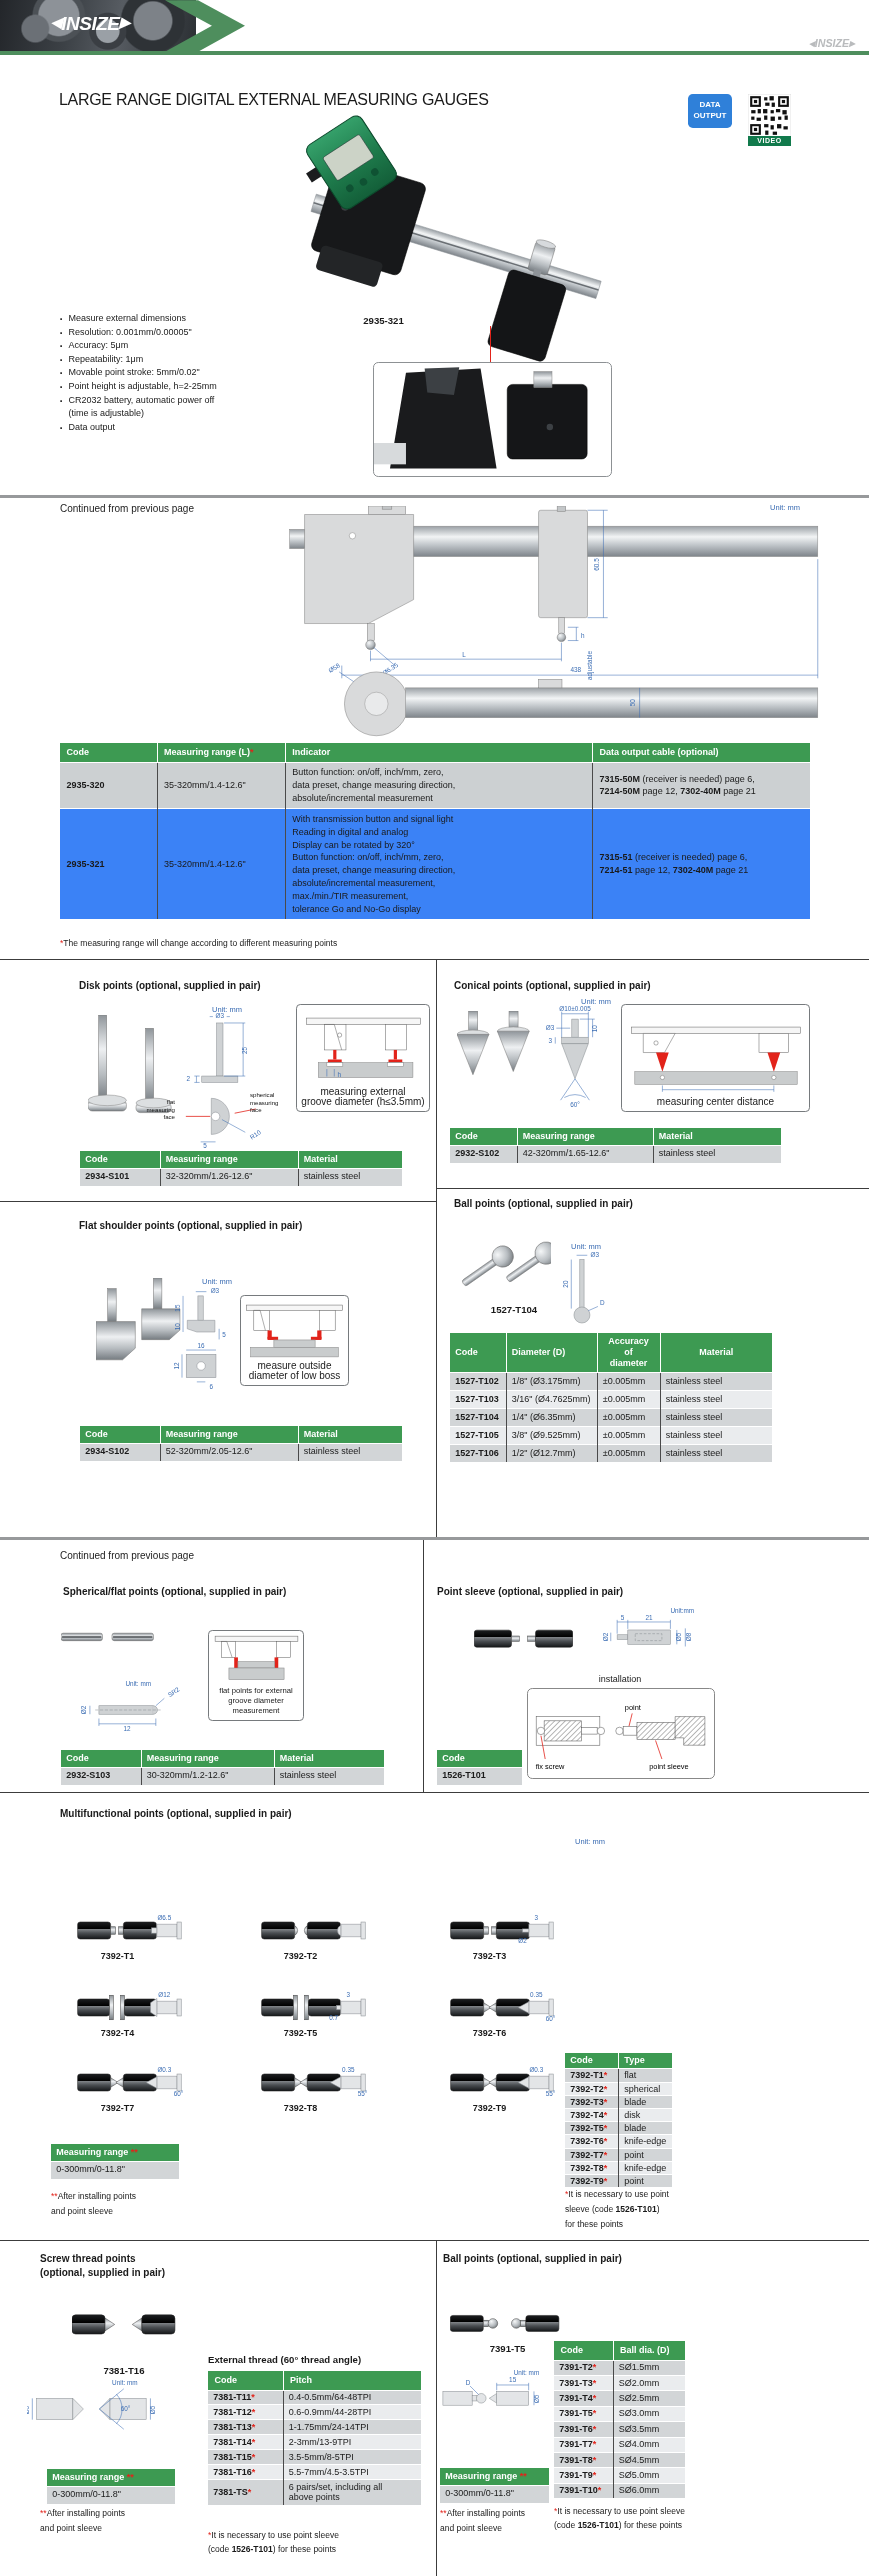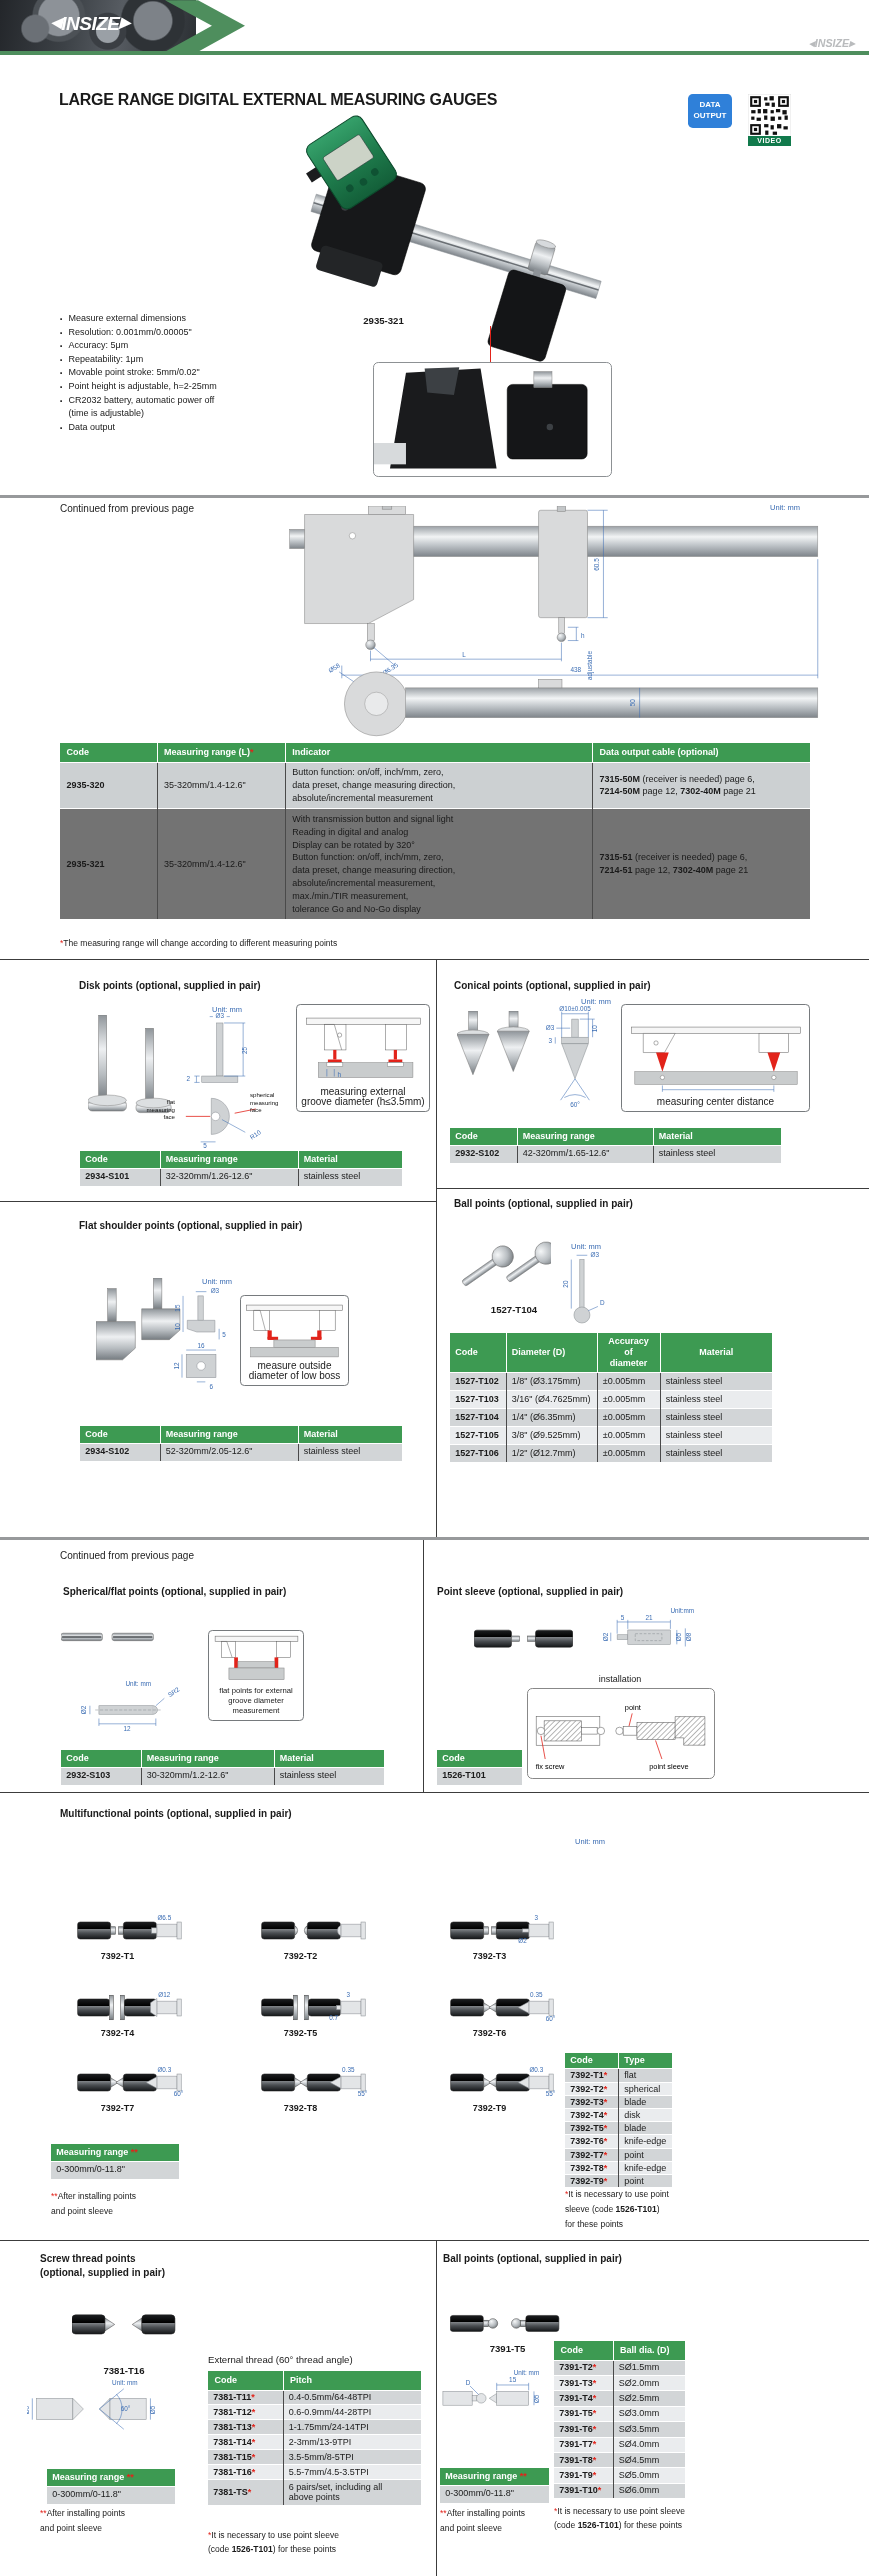--- a/index.html
+++ b/index.html
@@ -15,21 +15,21 @@
   .prod-label{font-size:9.6px;font-weight:bold;text-align:center;}
   
   table.gt{border-collapse:collapse;font-size:9px;table-layout:fixed;}
   .gt th{background:#3d9a52;color:#fff;text-align:left;font-weight:bold;padding:3.7px 6.4px;border-right:1.1px solid #fff;vertical-align:middle;line-height:11.2px;}
   .gt td{padding:3.7px 6.4px;border-top:1.1px solid #fff;border-right:0.5px solid #4a4a4a;vertical-align:middle;line-height:11.7px;}
   .gt th:last-child,.gt td:last-child{border-right:none;}
   .gt td.c0{font-weight:bold;}
   .gt tbody tr:nth-child(odd) td{background:#d2d5d7;}
   .gt tbody tr:nth-child(even) td{background:#eaecee;}
   .t-main tbody tr:nth-child(1) td{background:#ccd0d2;}
-  .t-main tbody tr:nth-child(2) td{background:#737373;}
+  .t-main tbody tr:nth-child(2) td{background:#3b82f6;}
   .t-main td{line-height:12.8px;}
   .t-ball th:nth-child(3),.t-ball th:nth-child(4){text-align:center;}
   .t-ball td:nth-child(3){text-align:left;}
   .t-ball{font-size:8.5px;}
   .t-ball td{padding:2.1px 5.3px;}
   .t-type{font-size:8.3px;}
   .t-type td{padding:1.1px 5.3px;line-height:10px;}
   .t-type th{padding:2.1px 5.3px;}
   .t-pitch{font-size:8.5px;}
   .t-pitch td{padding:1.6px 5.3px;line-height:10.7px;}
@@ -50,21 +50,21 @@
   .hdr-photo{left:0;top:0;width:196px;height:52px;background:
     radial-gradient(circle at 18% 55%, #6b7076 0 8%, transparent 9%),
     radial-gradient(circle at 30% 30%, #8d9298 0 14%, #4c5156 15% 18%, transparent 19%),
     radial-gradient(circle at 55% 60%, #9aa0a6 0 10%, #3a3e43 11% 16%, transparent 17%),
     radial-gradient(circle at 78% 40%, #7d8288 0 12%, #2e3236 13% 20%, transparent 21%),
     linear-gradient(100deg,#23262a 0%,#3c4146 35%,#575c62 60%,#2b2f33 100%);}
   .logo{font-style:italic;font-weight:bold;color:#fff;font-size:19px;letter-spacing:-0.5px;transform:skewX(-6deg);}
   .logo .arr{font-size:14px;vertical-align:3.2px;}
   .wm{font-style:italic;font-weight:bold;color:#b9bbbd;font-size:10.7px;}
   .wm .arr{font-size:7.5px;vertical-align:1.1px;}
-  .title{font-size:16px;font-weight:bold;letter-spacing:-0.3px;}
+  .title{font-size:16px;font-weight:normal;letter-spacing:-0.3px;}
   .badge{background:#2f80d9;color:#fff;border-radius:4.8px;text-align:center;font-weight:bold;font-size:8px;line-height:10.7px;padding:5.9px 3.2px;box-sizing:border-box;}
   .videobar{background:#117a4c;color:#fff;font-weight:bold;font-size:7px;text-align:center;line-height:9.6px;letter-spacing:0.5px;}
   ul.feat{list-style:none;margin:0;padding:0;font-size:9px;line-height:13.6px;width:165px;}
   ul.feat li{padding-left:8.5px;position:relative;}
   ul.feat li::before{content:"▪";position:absolute;left:0;top:0;font-size:6.4px;}
 </style>
 </head>
 <body>
 
 <svg width="0" height="0" style="position:absolute" aria-hidden="true">
@@ -985,21 +985,21 @@
         </tr>
       </thead>
       <tbody>
         <tr>
           <td>0-300mm/0-11.8"</td>
         </tr>
       </tbody>
     </table>
   <div class="abs note" style="left:40px;top:2506px;"><span class="rs">**</span>After installing points<br>and point sleeve</div>
 
-  <div class="abs" style="left:208px;top:2354px;font-size:9.6px;font-weight:normal;">External thread (60° thread angle)</div>
+  <div class="abs" style="left:208px;top:2354px;font-size:9.6px;font-weight:bold;">External thread (60° thread angle)</div>
   <table class="gt t-pitch abs" style="left:208px;top:2371px;width:213px;">
       <colgroup>
         <col style="width:75px">
         <col style="width:138px">
       </colgroup>
       <thead>
         <tr>
           <th>Code</th>
           <th>Pitch</th>
         </tr>

